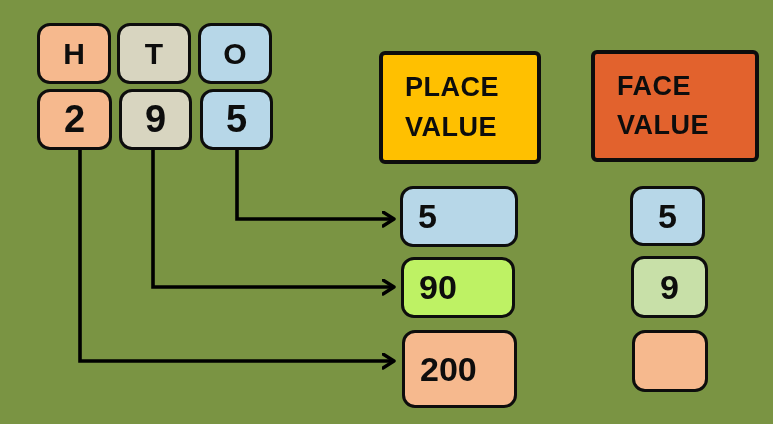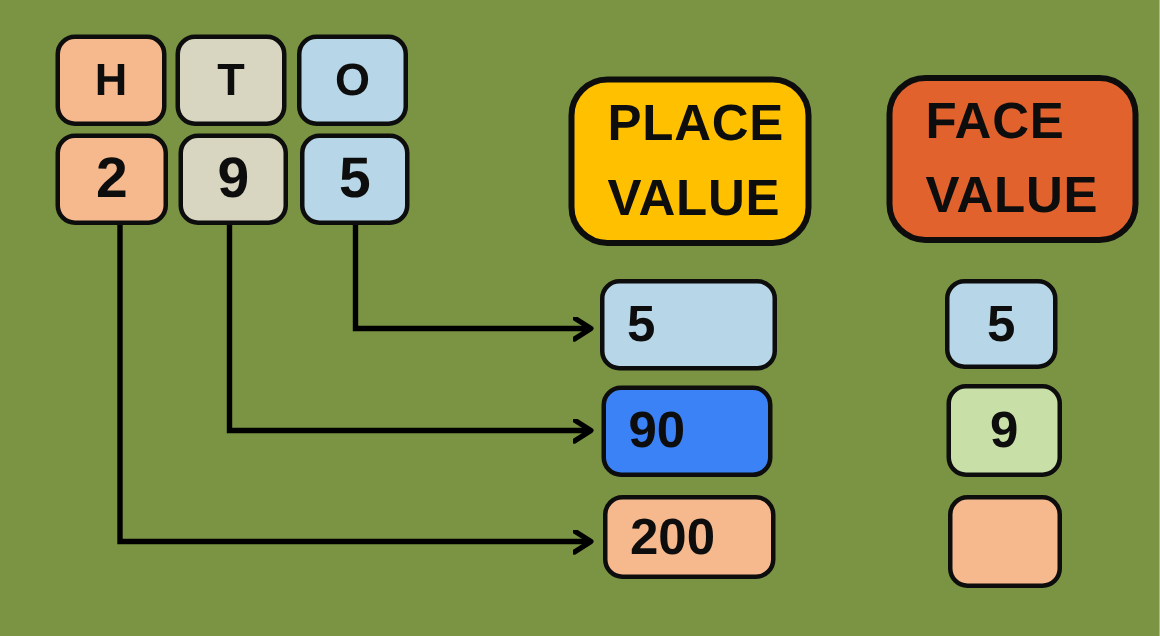--- a/index.html
+++ b/index.html
@@ -18,22 +18,22 @@
     display:flex;
     align-items:center;
     justify-content:center;
     color:#0d0d0d;
     font-weight:bold;
   }
   .letter-box{font-size:30px;}
   .digit-box{font-size:38px;}
   .header-box{
     border-width:4px;
-    border-radius:26px;
-    font-size:34px;
+    border-radius:6px;
+    font-size:27px;
     line-height:1.45;
     justify-content:flex-start;
     padding-left:22px;
     letter-spacing:0.5px;
   }
   .value-box{
     font-size:34px;
     justify-content:flex-start;
     padding-left:15px;
   }
@@ -70,20 +70,20 @@
 
   <div class="box digit-box" style="left: 37px; top: 89px; width: 75px; height: 61px; background-color: rgb(246, 185, 142);">2</div>
   <div class="box digit-box" style="left: 119px; top: 89px; width: 73px; height: 61px; background-color: rgb(216, 213, 192);">9</div>
   <div class="box digit-box" style="left: 200px; top: 89px; width: 73px; height: 61px; background-color: rgb(183, 215, 232);">5</div>
 
   <div class="box header-box" style="left: 379px; top: 51px; width: 162px; height: 113px; background-color: rgb(255, 192, 0);">PLACE VALUE</div>
 
   <div class="box header-box" style="left: 591px; top: 50px; width: 168px; height: 112px; background-color: rgb(226, 98, 45);">FACE VALUE</div>
 
   <div class="box value-box" style="left: 400px; top: 186px; width: 118px; height: 61px; background-color: rgb(183, 215, 232);">5</div>
-  <div class="box value-box" style="left: 401px; top: 257px; width: 114px; height: 61px; background-color: #3b82f6;">90</div>
-  <div class="box value-box" style="left: 402px; top: 330px; width: 115px; height: 56px; background-color: rgb(246, 185, 142);">200</div>
+  <div class="box value-box" style="left: 401px; top: 257px; width: 114px; height: 61px; background-color: #bef264;">90</div>
+  <div class="box value-box" style="left: 402px; top: 330px; width: 115px; height: 78px; background-color: rgb(246, 185, 142);">200</div>
 
   <div class="box fv-box" style="left: 630px; top: 186px; width: 75px; height: 60px; background-color: rgb(183, 215, 232);">5</div>
   <div class="box fv-box" style="left: 631px; top: 256px; width: 77px; height: 62px; background-color: rgb(200, 224, 168);">9</div>
   <div class="box fv-box" style="left: 632px; top: 330px; width: 76px; height: 62px; background-color: rgb(246, 185, 142);"></div>
 
 </div>
 
 </body></html>

